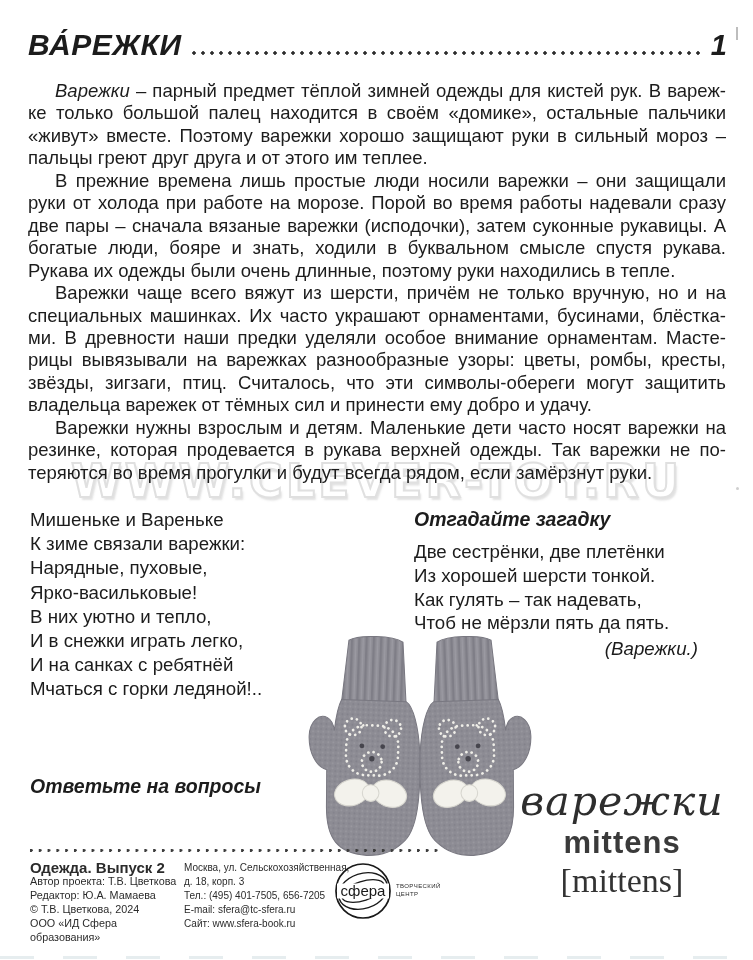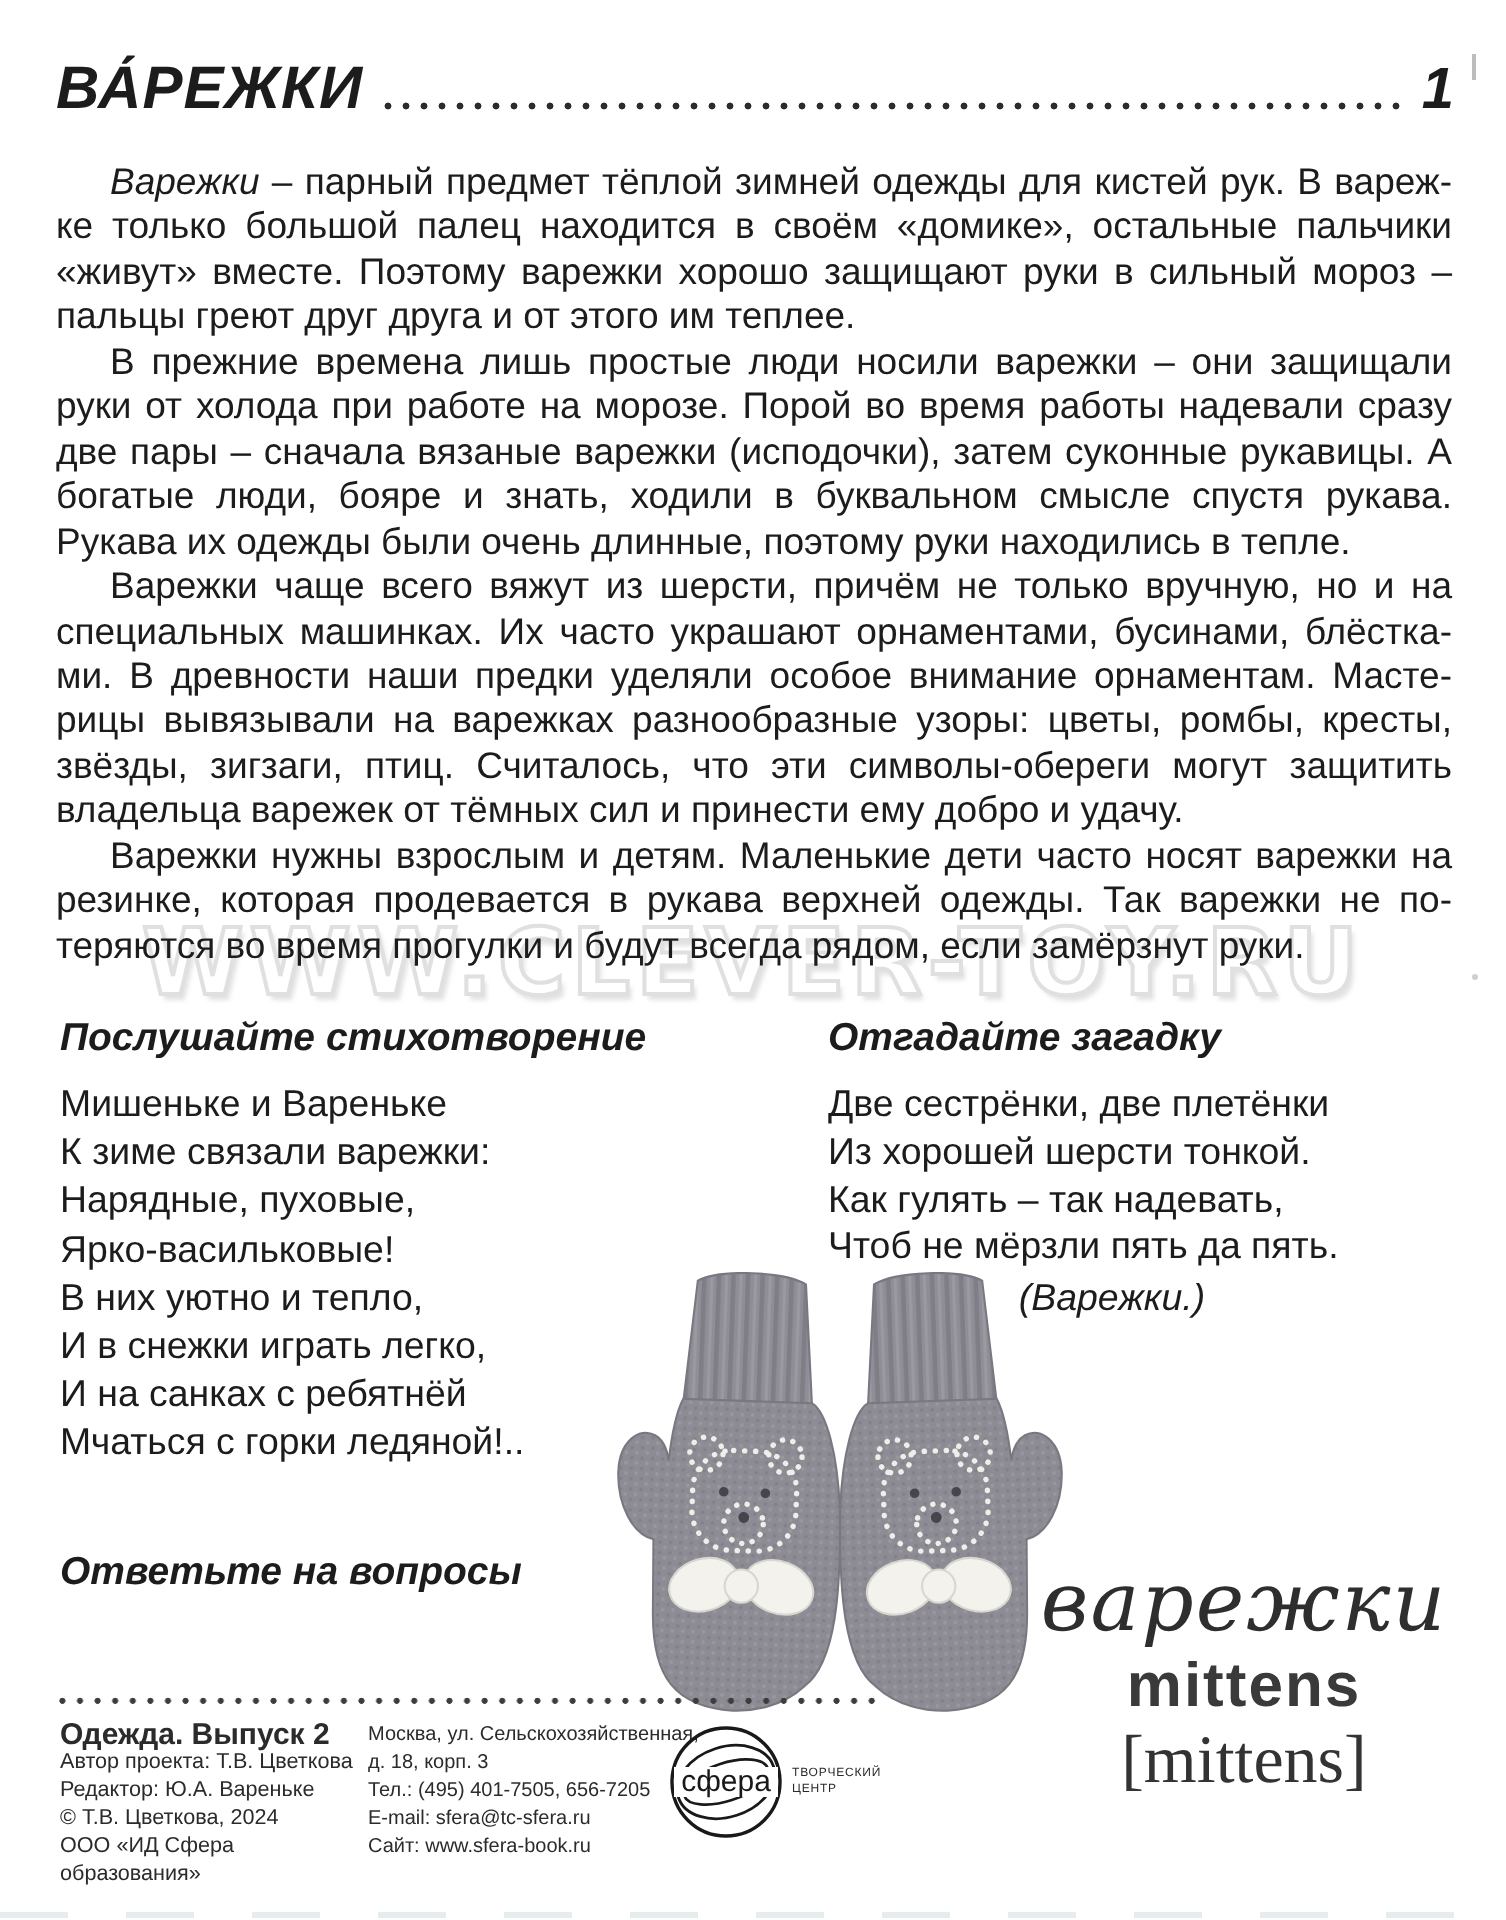--- a/index.html
+++ b/index.html
@@ -24,21 +24,21 @@
              font-family:"DejaVu Sans",sans-serif;font-weight:bold;font-size:46px;letter-spacing:3px;
              color:#ffffff;-webkit-text-stroke:2px #e0e0e0;text-shadow:2px 3px 2px rgba(150,150,150,.28);
              white-space:nowrap;}
 
   
   .col-heading{margin:0 0 9px 0;font-size:19.5px;font-style:italic;font-weight:bold;}
   .poem{position:absolute;left:30px;top:508px;width:348px;z-index:2;}
   .poem .line{font-size:18.7px;line-height:24.2px;}
   .riddle{position:absolute;left:414px;top:508px;width:300px;z-index:2;}
   .riddle .line{font-size:18.7px;line-height:23.8px;}
-  .answer{font-style:italic;text-align:center;padding-right:16px;font-size:18.7px;line-height:27px;}
+  .answer{font-style:italic;text-align:right;padding-right:16px;font-size:18.7px;line-height:27px;}
 
   .questions{position:absolute;left:30px;top:731px;width:340px;z-index:2;margin-top:44px;}
   .questions .line{font-size:18.7px;line-height:26.5px;}
 
   
   .mittens{position:absolute;left:291px;top:636px;width:258px;margin:0;z-index:1;}
   .mittens svg{display:block;width:100%;height:auto;}
 
   
   .separator{position:absolute;left:29px;top:848px;width:413px;height:5px;z-index:2;
@@ -75,21 +75,20 @@
   <div class="watermark">WWW.CLEVER-TOY.RU</div>
 
   <main class="article">
       <p class="para"><em class="lead">Варежки</em><span> – парный предмет тёплой зимней одежды для кистей рук. В вареж­ке только большой палец находится в своём «домике», остальные пальчики «живут» вместе. Поэтому варежки хорошо защищают руки в сильный мороз – пальцы греют друг друга и от этого им теплее.</span></p>
       <p class="para"><em class="lead"></em><span>В прежние времена лишь простые люди носили варежки – они защищали руки от холода при работе на морозе. Порой во время работы надевали сразу две пары – сначала вязаные варежки (исподочки), затем суконные рукавицы. А богатые люди, бояре и знать, ходили в буквальном смысле спустя рукава. Рукава их одежды были очень длинные, поэтому руки находились в тепле.</span></p>
       <p class="para"><em class="lead"></em><span>Варежки чаще всего вяжут из шерсти, причём не только вручную, но и на специальных машинках. Их часто украшают орнаментами, бусинами, блёстка­ми. В древности наши предки уделяли особое внимание орнаментам. Масте­рицы вывязывали на варежках разнообразные узоры: цветы, ромбы, кресты, звёзды, зигзаги, птиц. Считалось, что эти символы-обереги могут защитить владельца варежек от тёмных сил и принести ему добро и удачу.</span></p>
       <p class="para"><em class="lead"></em><span>Варежки нужны взрослым и детям. Маленькие дети часто носят варежки на резинке, которая продевается в рукава верхней одежды. Так варежки не по­теряются во время прогулки и будут всегда рядом, если замёрзнут руки.</span></p>
     </main>
 
   <section class="poem">
-    <h2 class="col-heading">Послушайте стихотворение</h2>
     <div>
         <div class="line">Мишеньке и Вареньке</div>
         <div class="line">К зиме связали варежки:</div>
         <div class="line">Нарядные, пуховые,</div>
         <div class="line">Ярко-васильковые!</div>
         <div class="line">В них уютно и тепло,</div>
         <div class="line">И в снежки играть легко,</div>
         <div class="line">И на санках с ребятнёй</div>
         <div class="line">Мчаться с горки ледяной!..</div>
       </div>
@@ -157,21 +156,21 @@
         </g>
     </svg>
   </figure>
 
   <div class="separator"></div>
 
   <footer>
     <div class="f-left">
         <div class="f-line">Одежда. Выпуск 2</div>
         <div class="f-line">Автор проекта: Т.В. Цветкова</div>
-        <div class="f-line">Редактор: Ю.А. Вареньке</div>
+        <div class="f-line">Редактор: Ю.А. Мамаева</div>
         <div class="f-line">© Т.В. Цветкова, 2024</div>
         <div class="f-line">ООО «ИД Сфера образования»</div>
       </div>
     <div class="f-mid">
         <div class="f-line">Москва, ул. Сельскохозяйственная,</div>
         <div class="f-line">д. 18, корп. 3</div>
         <div class="f-line">Тел.: (495) 401-7505, 656-7205</div>
         <div class="f-line">E-mail: sfera@tc-sfera.ru</div>
         <div class="f-line">Сайт: www.sfera-book.ru</div>
       </div>

